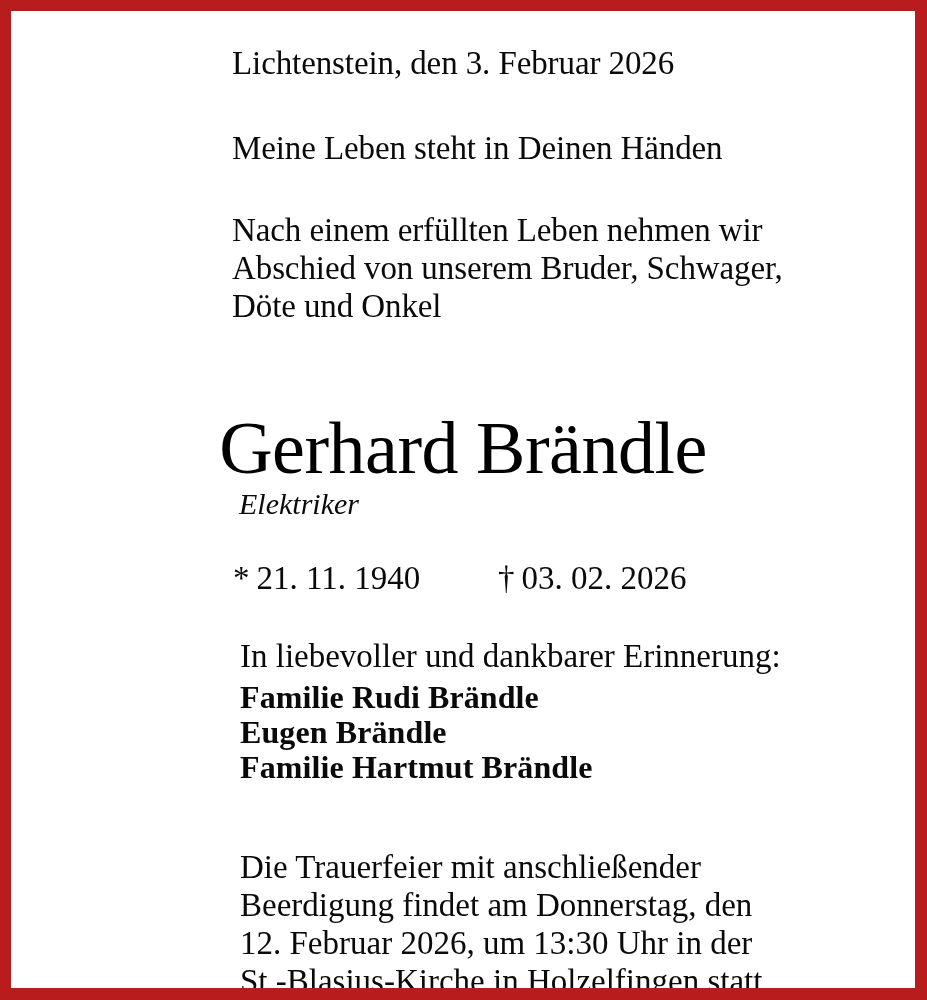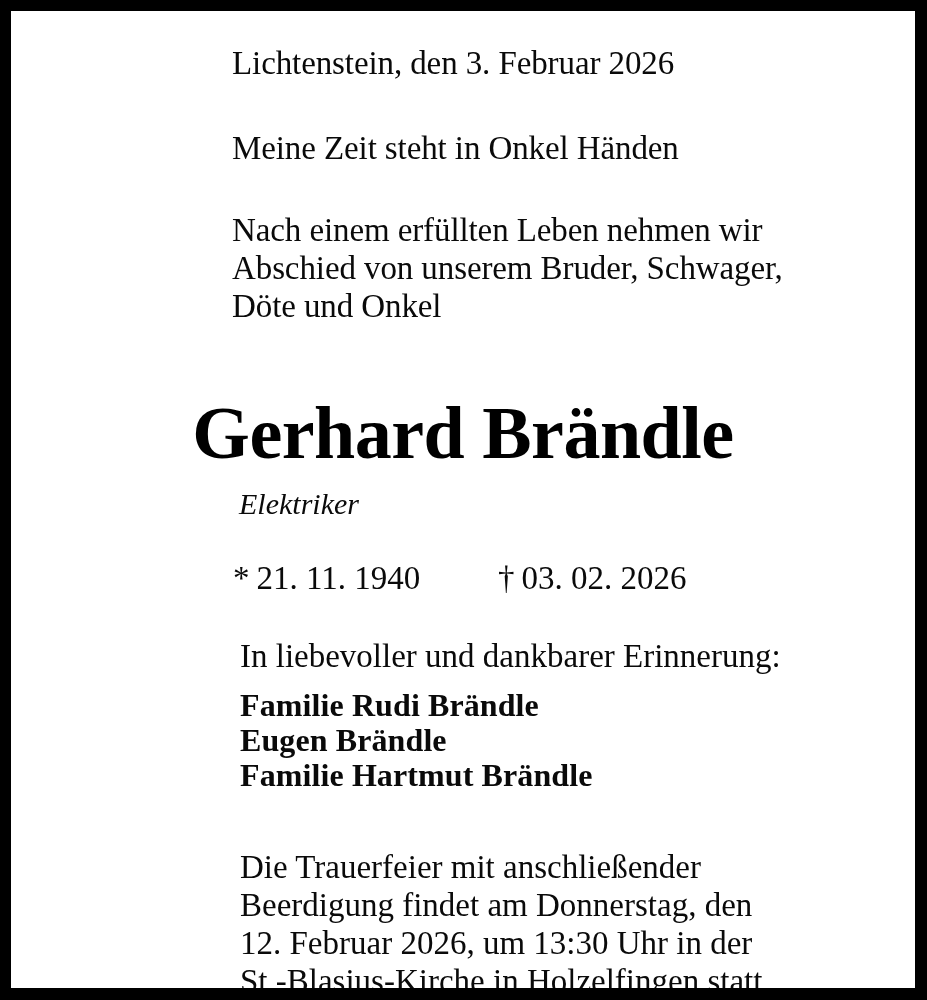--- a/index.html
+++ b/index.html
@@ -13,21 +13,21 @@
     overflow: hidden;
     font-family: "Liberation Serif", "DejaVu Serif", serif;
   }
 
   
   .obituary-frame {
     position: relative;
     box-sizing: border-box;
     width: 927px;
     height: 1000px;
-    background: #000000;
+    background: #b91c1c;
     padding: 11px 12px 12px 11px;
   }
 
   .obituary-card {
     box-sizing: border-box;
     width: 100%;
     height: 100%;
     background: #ffffff;
     position: relative;
     overflow: hidden;
@@ -59,23 +59,24 @@
     position: absolute;
     left: 0;
     right: 0;
     top: 382px;
     text-align: center;
   }
   .deceased-name {
     display: inline-block;
     font-size: 74px;
     line-height: 80px;
-    font-weight: 700;
+    font-weight: 400;
     color: #000000;
     letter-spacing: -0.5px;
+    margin-top: 15px;
   }
 
   .profession {
     position: absolute;
     left: 228px;
     top: 476px;
     font-size: 30px;
     line-height: 34px;
     color: #0a0a0a;
     font-style: italic;
@@ -97,21 +98,21 @@
   .sym { display: inline-block; margin-right: 7px; }
 
   .memory-block {
     position: absolute;
     left: 229px;
     top: 627px;
     font-size: 33px;
     line-height: 36px;
     color: #0a0a0a;
   }
-  .memory-intro { display: block; margin-bottom: 14px; }
+  .memory-intro { display: block; margin-bottom: 6px; }
   .mourner {
     display: block;
     font-weight: 700;
     font-size: 32px;
     line-height: 35px;
     letter-spacing: 0.1px;
   }
 
   .ceremony-block {
     position: absolute;
@@ -125,21 +126,21 @@
 </style>
 </head>
 <body>
 
 <div class="obituary-frame">
   <div class="obituary-card">
     <div class="content">
 
       <div class="text-block line-place-date">Lichtenstein, den 3. Februar 2026</div>
 
-      <div class="text-block line-motto">Meine Zeit steht in Onkel Händen</div>
+      <div class="text-block line-motto">Meine Leben steht in Deinen Händen</div>
 
       <div class="text-block block-farewell">Nach einem erfüllten Leben nehmen wir
 Abschied von unserem Bruder, Schwager,
 Döte und Onkel</div>
 
       <div class="name-block">
         <span class="deceased-name">Gerhard Brändle</span>
       </div>
 
       <div class="profession">Elektriker</div>

